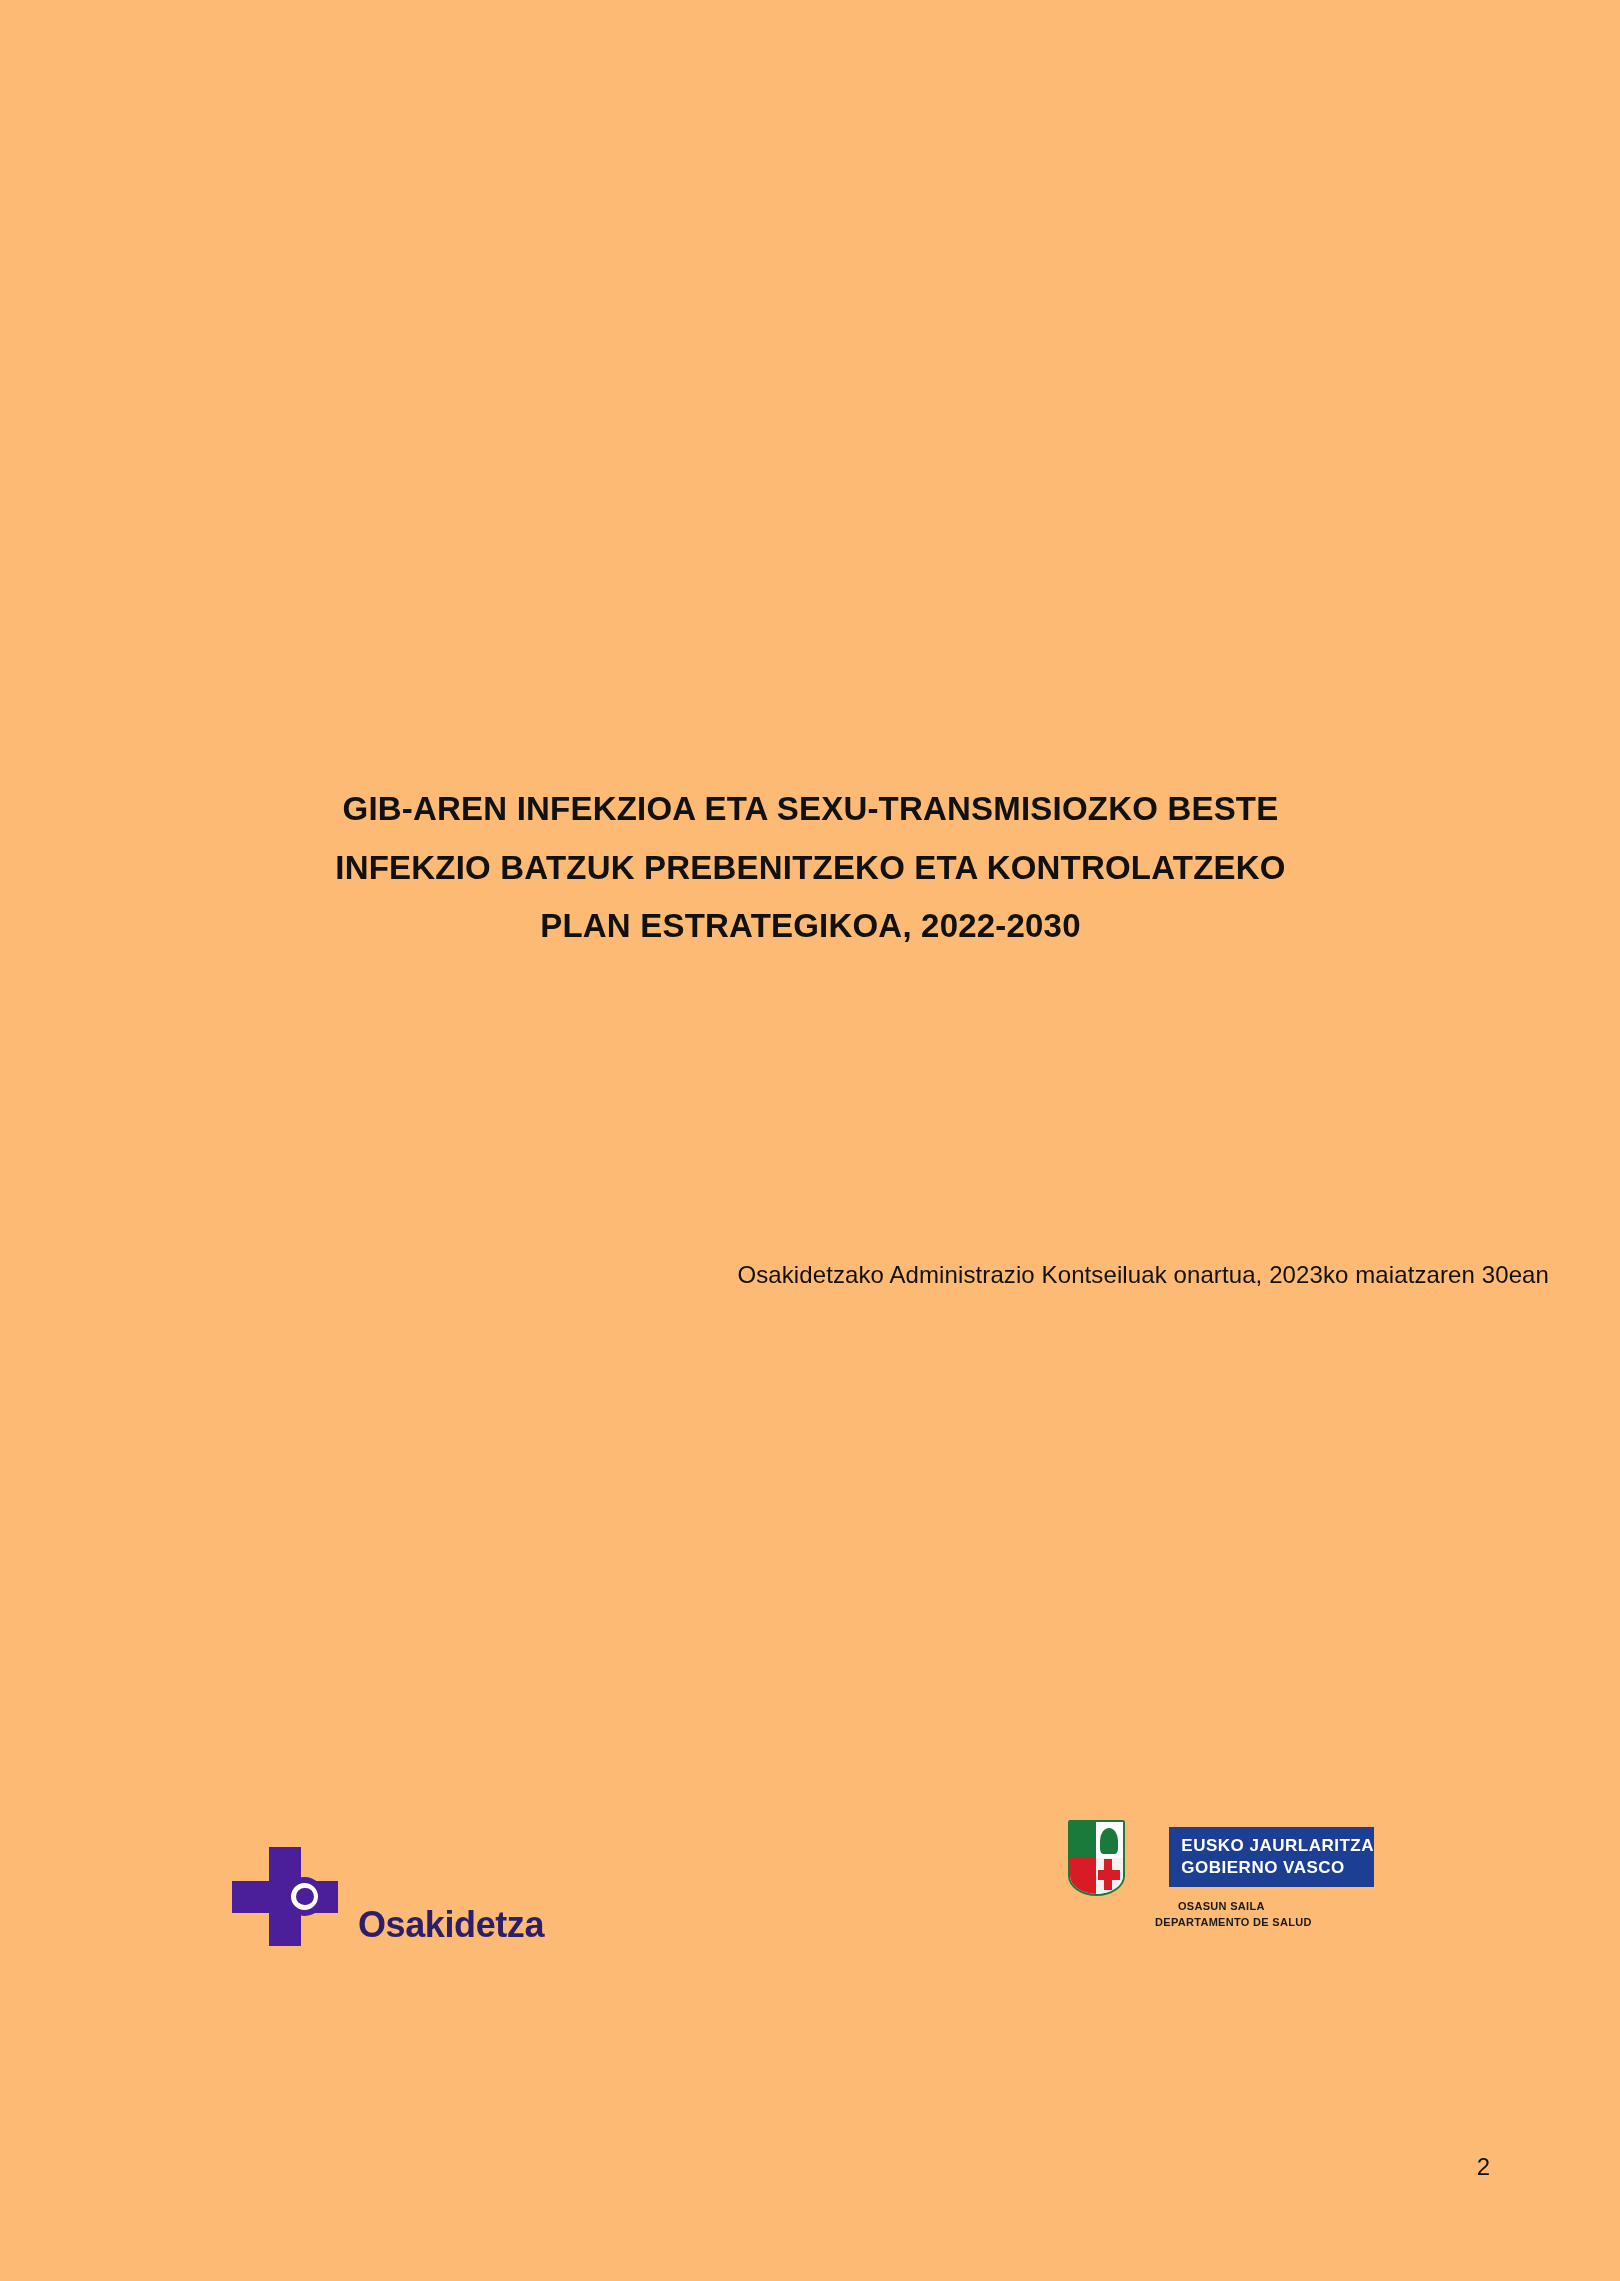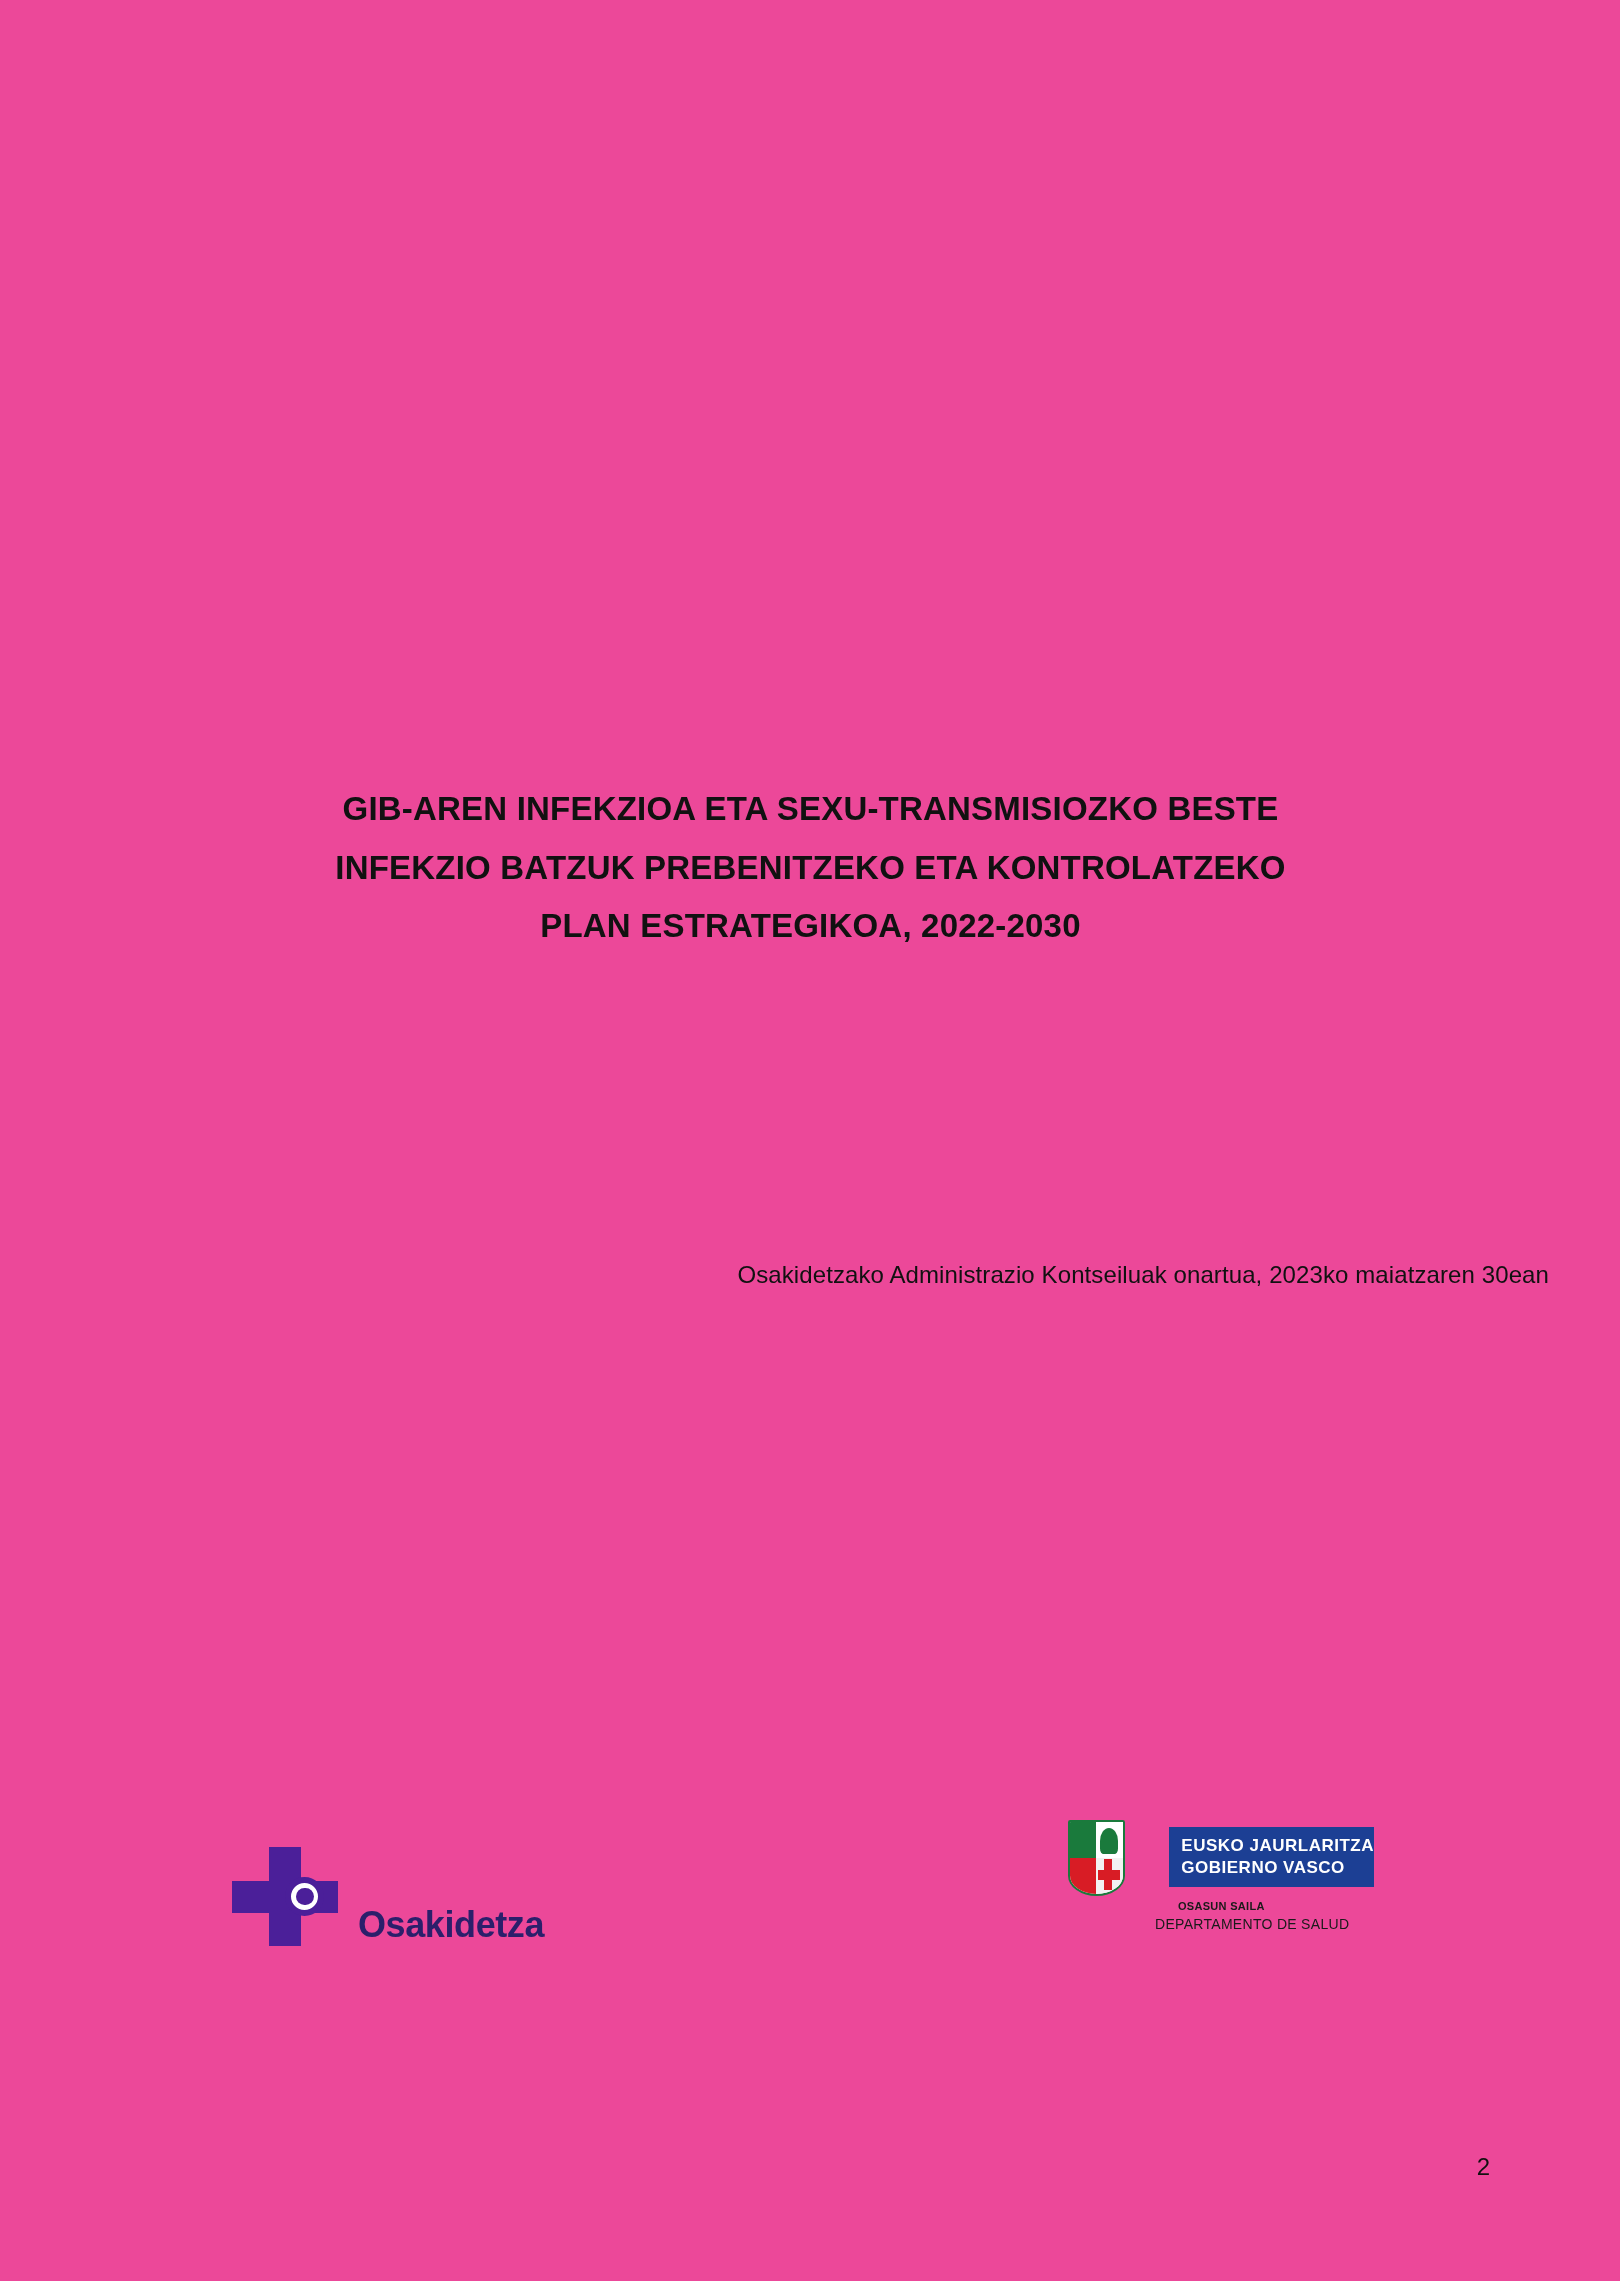--- a/index.html
+++ b/index.html
@@ -12,21 +12,21 @@
     height: 2281px;
     position: relative;
     font-family: "Liberation Sans", sans-serif;
     color: #0d0d0d;
     overflow: hidden;
   }
 
   .page {
     position: absolute;
     inset: 0;
-    background: #ec4899;
+    background: #fdba74;
   }
 
   
   .title-block {
     position: absolute;
     left: 0;
     right: 0;
     top: 780px;
     text-align: center;
     padding: 0 204px;
@@ -205,22 +205,22 @@
   }
   .eusko-sub .s1 {
     font-size: 11px;
     font-weight: bold;
     color: #1a1a1a;
     letter-spacing: 0.3px;
     line-height: 1.5;
     margin-left: 23px;
   }
   .eusko-sub .s2 {
-    font-size: 14px;
-    font-weight: normal;
+    font-size: 11px;
+    font-weight: bold;
     color: #1a1a1a;
     letter-spacing: 0.3px;
     line-height: 1.5;
   }
 
   
   .page-number {
     position: absolute;
     right: 131px;
     top: 2153px;

